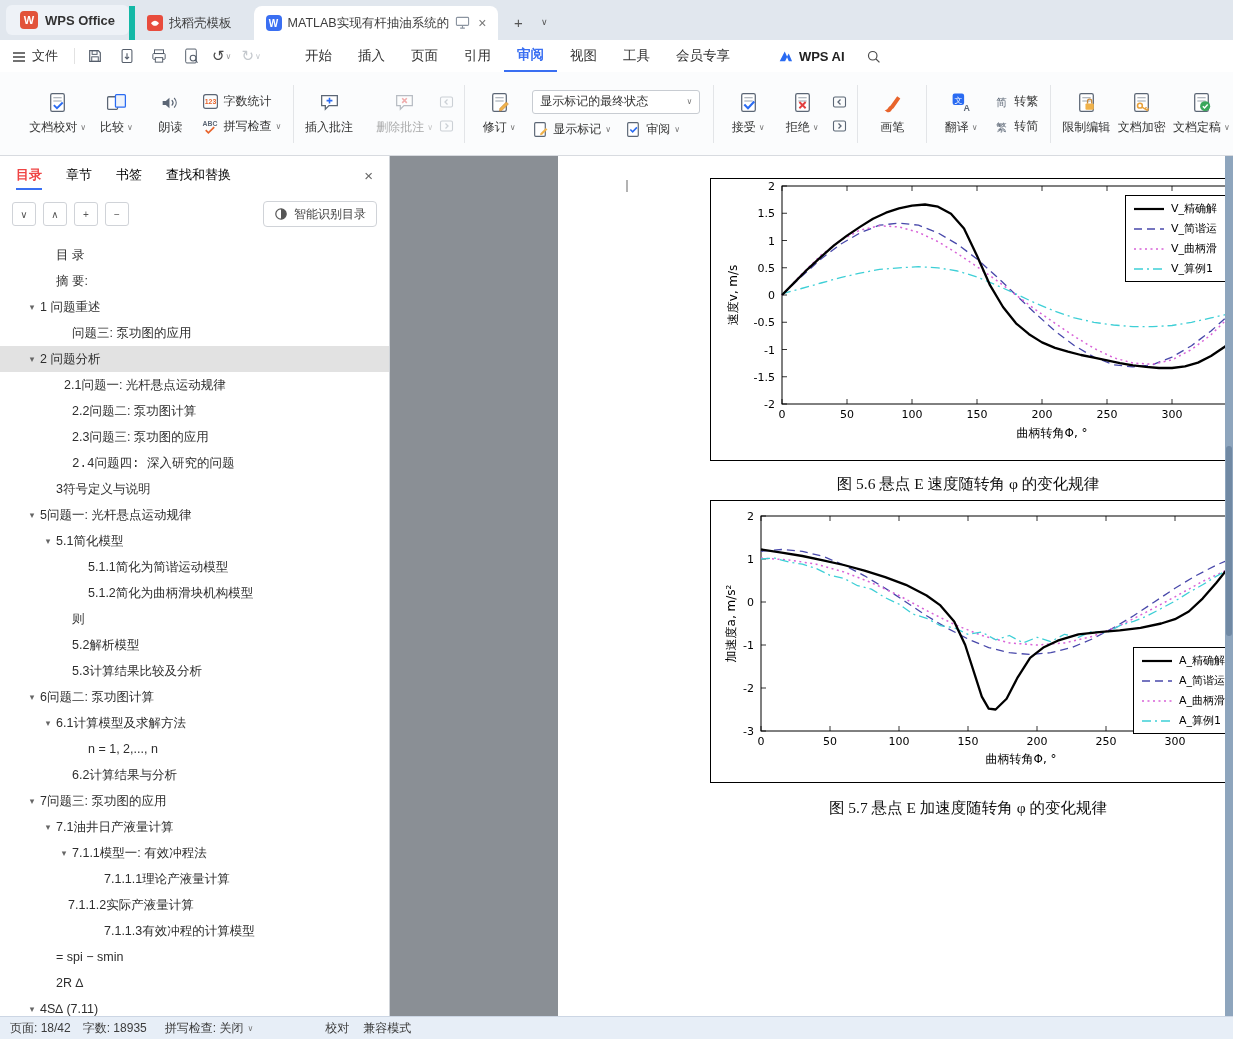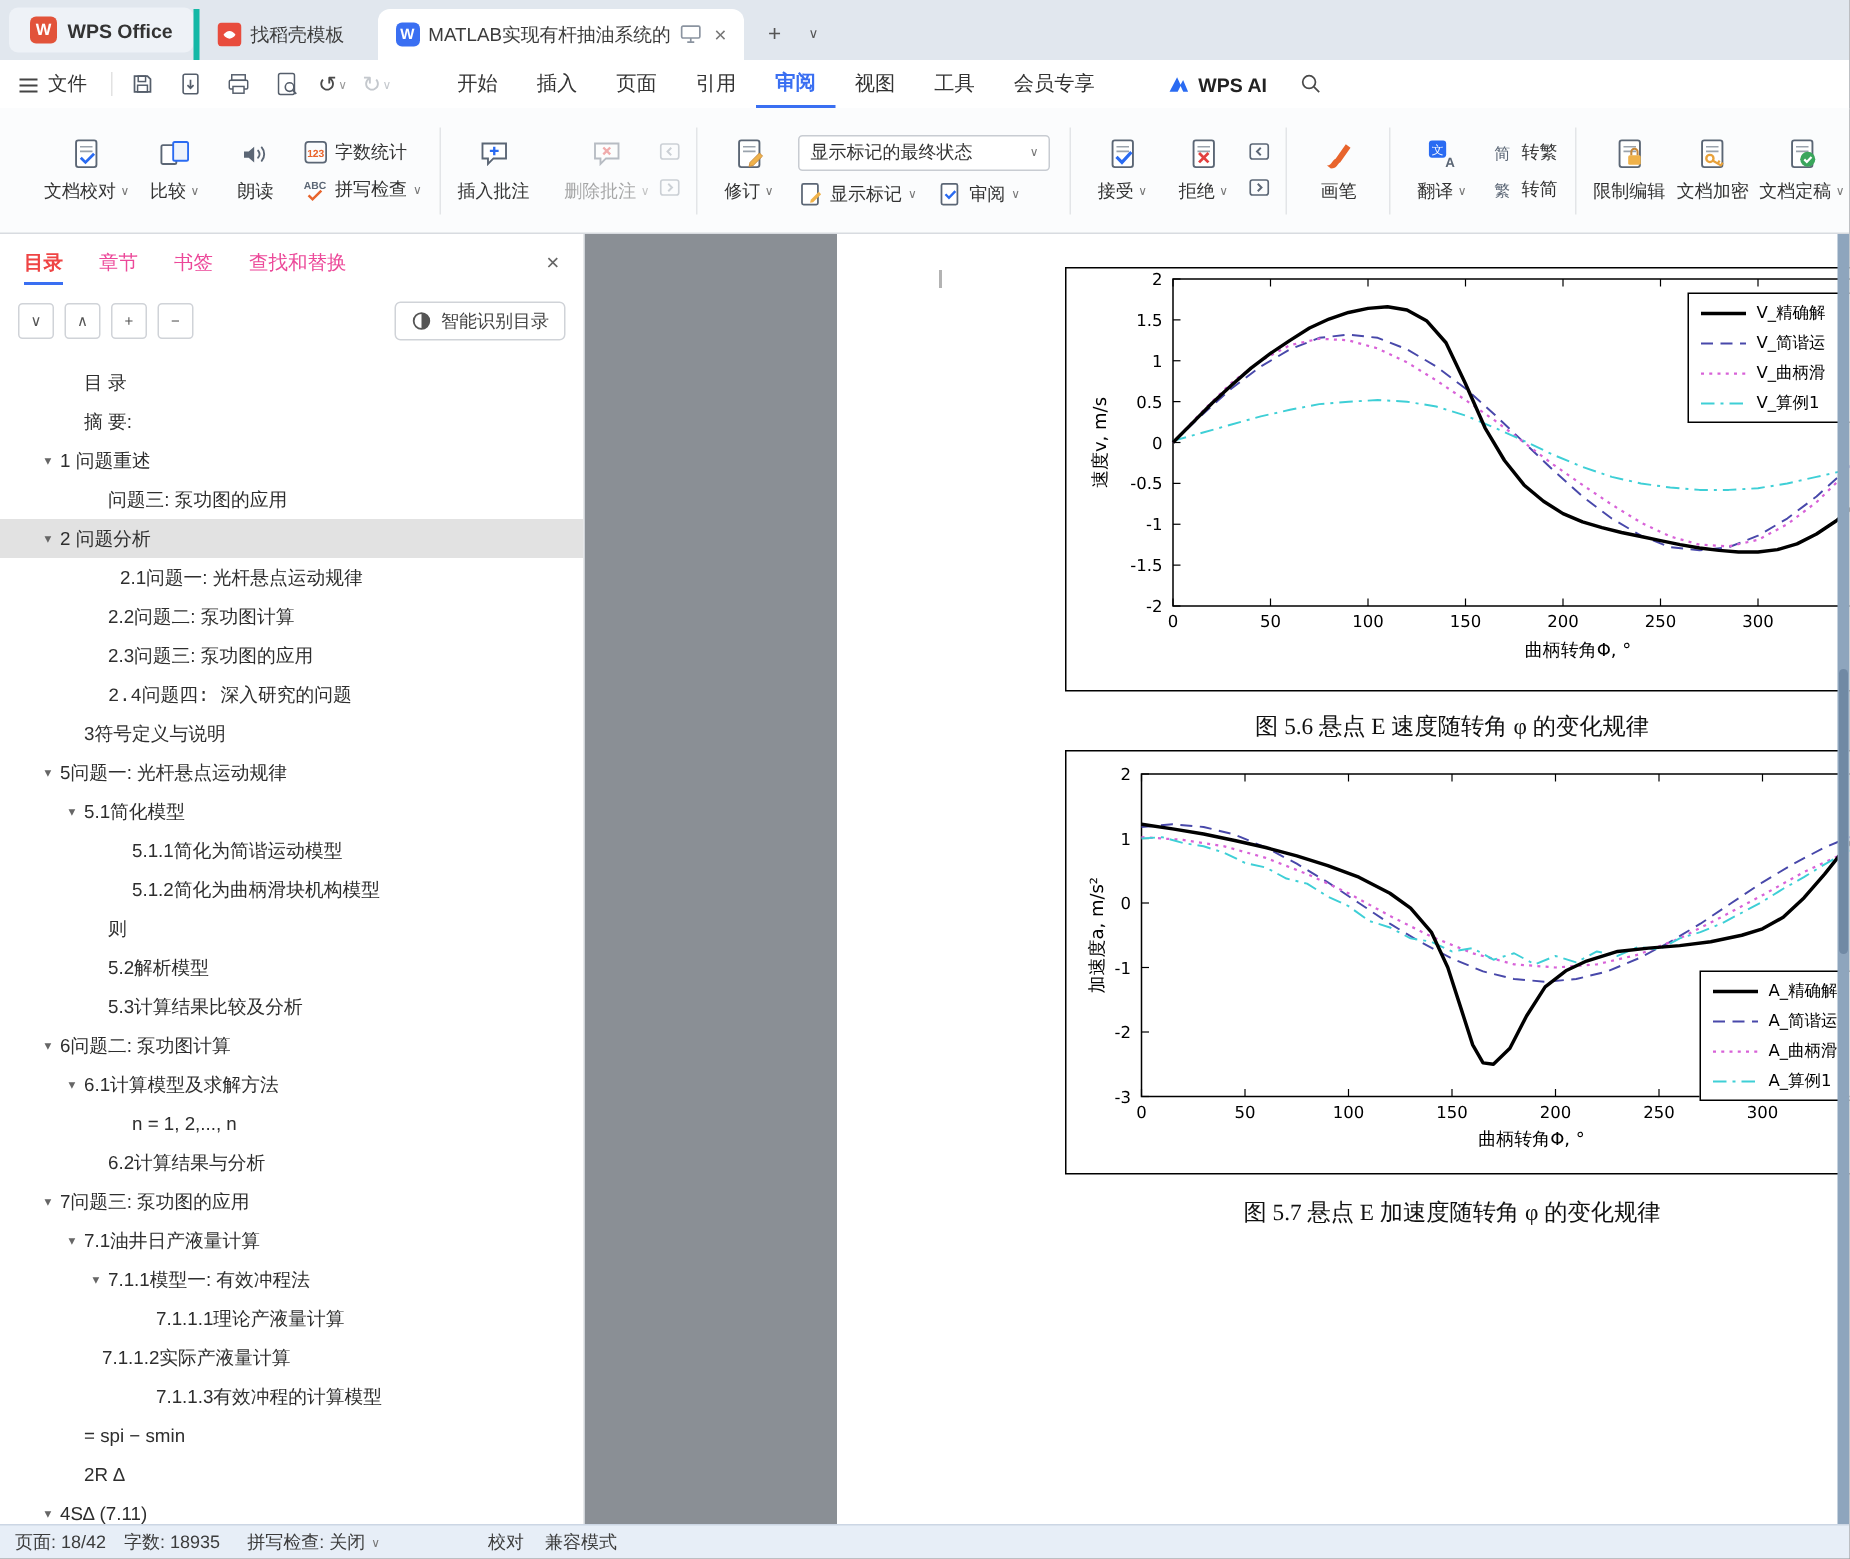--- a/index.html
+++ b/index.html
@@ -10,21 +10,21 @@
   
   .titlebar{position:absolute;left:0;top:0;right:0;height:40px;background:#e1e7ee;
             display:flex;align-items:flex-end;padding-left:6px;}
   .home-tab{display:flex;align-items:center;gap:7px;height:30px;margin-bottom:5px;padding:0 14px;
             border-radius:6px;background:#eef2f7;font-size:13px;font-weight:bold;color:#333;cursor:default;}
   .wlogo{width:18px;height:18px;border-radius:4px;color:#fff;font-size:11px;font-weight:bold;
          display:inline-flex;align-items:center;justify-content:center;}
   .wlogo.red{background:#e2533a;}
   .wlogo.blue{background:#3a6ff2;width:16px;height:16px;font-size:10px;}
   .ttab{display:flex;align-items:center;gap:6px;height:34px;padding:0 12px;font-size:12.5px;color:#3c3c3c;
-        border-left:4px solid #14b8a6;}
+        border-left:6px solid #14b8a6;}
   .ttab.active{background:#fff;border-radius:8px 8px 0 0;border-left:none;margin-left:10px;}
   .doc-lbl{white-space:nowrap;}
   .closex{font-size:14px;color:#777;margin-left:2px;cursor:default;}
   .tbtn{width:24px;height:24px;margin-bottom:6px;margin-left:8px;display:flex;align-items:center;
         justify-content:center;font-size:15px;color:#555;border-radius:4px;}
   .tbtn.caretb{font-size:9px;margin-left:2px;}
 
   
   .menubar{position:absolute;left:0;top:40px;right:0;height:32px;background:#fff;
            border-bottom:1px solid #ececec;display:flex;align-items:center;}
@@ -57,21 +57,21 @@
   .rmarkup{display:flex;flex-direction:column;gap:7px;margin:0 6px;}
   .ddbox{width:152px;height:22px;border:1px solid #c8ccd2;border-radius:3px;background:#fff;
          font-size:12px;color:#333;display:flex;align-items:center;justify-content:space-between;
          padding:0 7px;white-space:nowrap;}
   .mrow{display:flex;gap:14px;}
 
   
   .sidebar{position:absolute;left:0;top:156px;width:390px;bottom:23px;background:#fff;
            border-right:1px solid #cfd3d8;display:flex;flex-direction:column;box-sizing:border-box;}
   .side-tabs{height:38px;display:flex;align-items:center;padding:0 16px;gap:24px;font-size:13px;flex:0 0 38px;}
-  .side-tab{height:100%;display:flex;align-items:center;position:relative;color:#ec4899;cursor:default;}
+  .side-tab{height:100%;display:flex;align-items:center;position:relative;color:#000000;cursor:default;}
   .side-tab.active{color:#ef4444;font-weight:bold;}
   .side-tab.active::after{content:"";position:absolute;left:0;right:0;bottom:4px;height:2px;background:#3a6ff2;}
   .sclose{margin-left:auto;font-size:15px;color:#666;}
   .side-tools{height:40px;display:flex;align-items:center;padding:0 12px;gap:7px;flex:0 0 40px;}
   .tool-btn{width:22px;height:22px;border:1px solid #d0d3d8;border-radius:3px;background:#fff;
             display:flex;align-items:center;justify-content:center;font-size:10px;color:#555;}
   .smart-btn{margin-left:auto;height:24px;border:1px solid #d0d3d8;border-radius:4px;background:#fff;
              display:flex;align-items:center;gap:6px;padding:0 10px;font-size:12px;color:#444;}
   .toc{flex:1;overflow:hidden;padding-top:8px;}
   .toc-row{height:26px;display:flex;align-items:center;font-size:12.5px;color:#2e2e2e;white-space:nowrap;cursor:default;}
@@ -444,21 +444,21 @@
           <span>1 问题重述</span>
         </div>
         <div class="toc-row" style="padding-left: 56px;">
           <span class="sp"></span>
           <span>问题三: 泵功图的应用</span>
         </div>
         <div class="toc-row selected" style="padding-left: 24px;">
           <span class="tri">▾</span>
           <span>2 问题分析</span>
         </div>
-        <div class="toc-row" style="padding-left: 64px;">
+        <div class="toc-row" style="padding-left: 48px;">
           <span class="sp"></span>
           <span>2.1问题一: 光杆悬点运动规律</span>
         </div>
         <div class="toc-row" style="padding-left: 56px;">
           <span class="sp"></span>
           <span>2.2问题二: 泵功图计算</span>
         </div>
         <div class="toc-row" style="padding-left: 56px;">
           <span class="sp"></span>
           <span>2.3问题三: 泵功图的应用</span>

